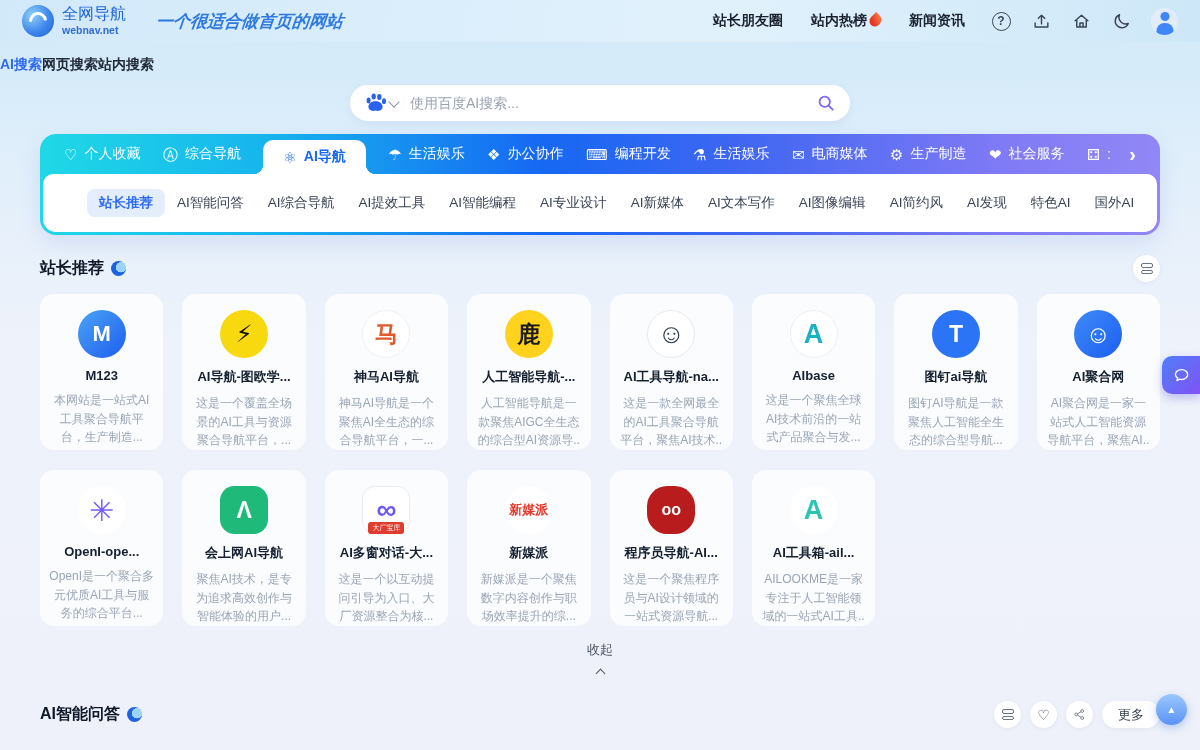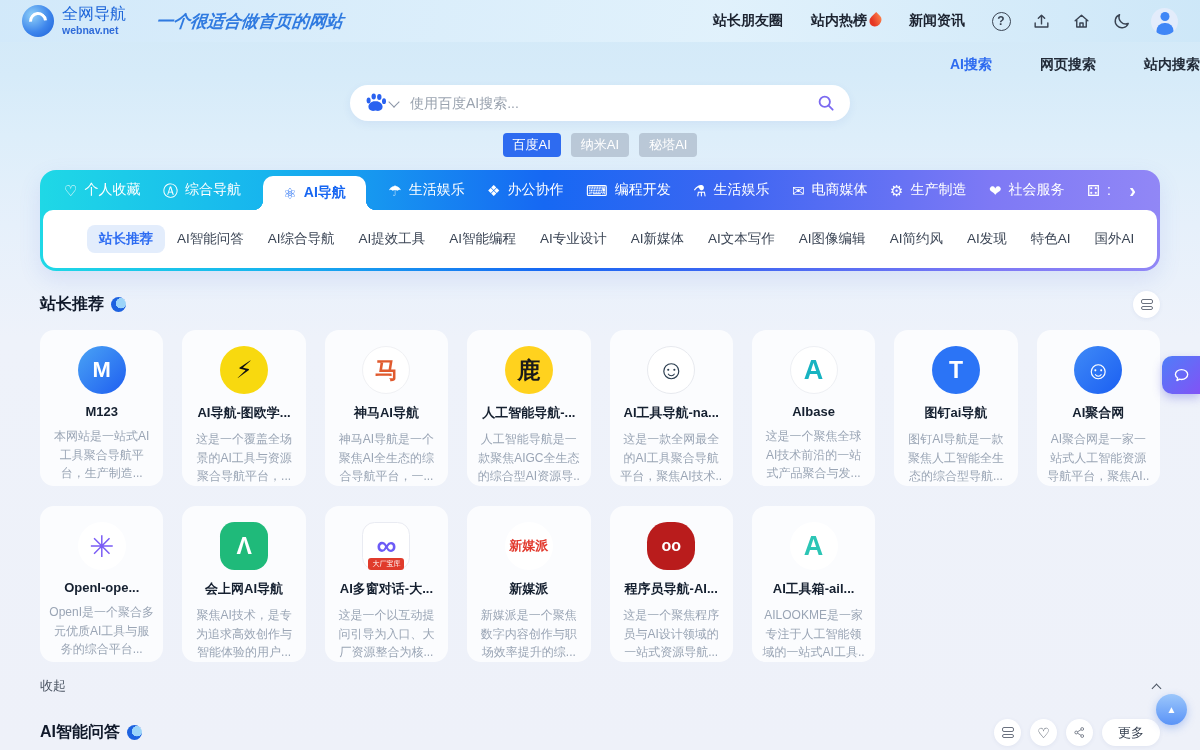--- a/index.html
+++ b/index.html
@@ -35,21 +35,21 @@
   .help-circle{ width:19px; height:19px; border:1.7px solid #3a4453; border-radius:50%; display:flex;
     align-items:center; justify-content:center; font-size:12px; font-weight:700; color:#3a4453; }
   .avatar{ width:27px; height:27px; border-radius:50%; background:#e3ecfb; position:relative; overflow:hidden; cursor:pointer; }
   .avatar::before{ content:""; position:absolute; top:4px; left:50%; transform:translateX(-50%);
     width:9px; height:9px; border-radius:50%; background:#3f86f6; }
   .avatar::after{ content:""; position:absolute; top:15px; left:50%; transform:translateX(-50%);
     width:17px; height:12px; border-radius:8px 8px 0 0; background:#3f86f6; }
 
   
   .search-area{ padding-top:14px; text-align:center; }
-  .search-tabs{ display:flex; justify-content:flex-end; gap:48px; }
+  .search-tabs{ display:flex; justify-content:flex-start; }
   .search-tab{ font-size:14px; font-weight:600; color:#222b38; cursor:pointer; }
   .search-tab.active{ color:#2e6bf0; }
   .search-bar{ width:500px; height:36px; margin:11px auto 0; background:#fff; border-radius:18px;
     display:flex; align-items:center; padding:0 14px; box-shadow:0 3px 10px rgba(40,80,180,.07); }
   .baidu{ width:24px; height:24px; display:flex; cursor:pointer; }
   .chev-down{ width:8px; height:8px; border-right:1.6px solid #8a94a6; border-bottom:1.6px solid #8a94a6;
     transform:rotate(45deg); margin:0 4px 2px 2px; cursor:pointer; flex:none; }
   .search-input{ flex:1; border:none; outline:none; font-size:14px; color:#333; padding:0 8px; background:transparent; }
   .search-input::placeholder{ color:#9aa3af; }
   .mag{ width:20px; height:20px; cursor:pointer; }
@@ -104,21 +104,21 @@
   .card-ico{ width:48px; height:48px; border-radius:50%; margin:0 auto; display:flex; align-items:center;
     justify-content:center; font-weight:700; position:relative; }
   .card-tag{ position:absolute; bottom:-1px; left:50%; transform:translateX(-50%); background:#e03b2c;
     color:#fff; font-size:7px; font-weight:400; padding:1px 4px; border-radius:3px; white-space:nowrap; }
   .card-tag:empty{ display:none; }
   .card-title{ margin-top:10px; font-size:13px; font-weight:700; color:#15203080; color:#152030;
     white-space:nowrap; overflow:hidden; }
   .card-desc{ margin-top:8px; font-size:12px; color:#9aa5b5; line-height:1.55; display:-webkit-box;
     -webkit-line-clamp:3; -webkit-box-orient:vertical; overflow:hidden; }
   .collapse{ display:flex; align-items:center; justify-content:space-between; gap:7px; margin-top:15px;
-    color:#4b5563; font-size:13px; cursor:pointer; }
+    color:#4b5563; font-size:13px; cursor:pointer;flex-direction:column; }
   .chev-up{ width:7px; height:7px; border-left:1.7px solid #4b5563; border-top:1.7px solid #4b5563;
     transform:rotate(45deg); margin-top:4px; }
 
   .qa{ margin-top:24px; }
 
   
   .chat-fab{ position:absolute; right:0; top:356px; width:38px; height:38px; border-radius:10px 0 0 10px;
     background:linear-gradient(135deg,#4f7ef8,#8153f6); display:flex; align-items:center; justify-content:center;
     cursor:pointer; box-shadow:0 4px 10px rgba(90,90,220,.35); }
   .chat-fab svg{ width:19px; height:19px; stroke:#fff; stroke-width:1.7; fill:none; stroke-linejoin:round; }
@@ -204,28 +204,20 @@
       </span>
       <span class="chev-down"></span>
       <input class="search-input" type="text" placeholder="使用百度AI搜索..." style="">
       <span class="mag">
         <svg viewBox="0 0 24 24" fill="none" stroke="#7b6af0" stroke-width="2.2" stroke-linecap="round">
             <circle cx="10.5" cy="10.5" r="6.2"></circle>
             <path d="M15.2 15.2L20 20"></path>
           </svg>
       </span>
     </div>
-    <div class="engines">
-
-        <span class="engine active">百度AI</span>
-
-        <span class="engine">纳米AI</span>
-
-        <span class="engine">秘塔AI</span>
-      </div>
   </section>
 
   <section class="nav-wrap">
     <div class="nav-bar">
 
       <span class="nav-chevron">›</span>
 
         <div class="nav-item">
           <span class="nav-ico">♡</span>
           <span class="nav-label">个人收藏</span>

